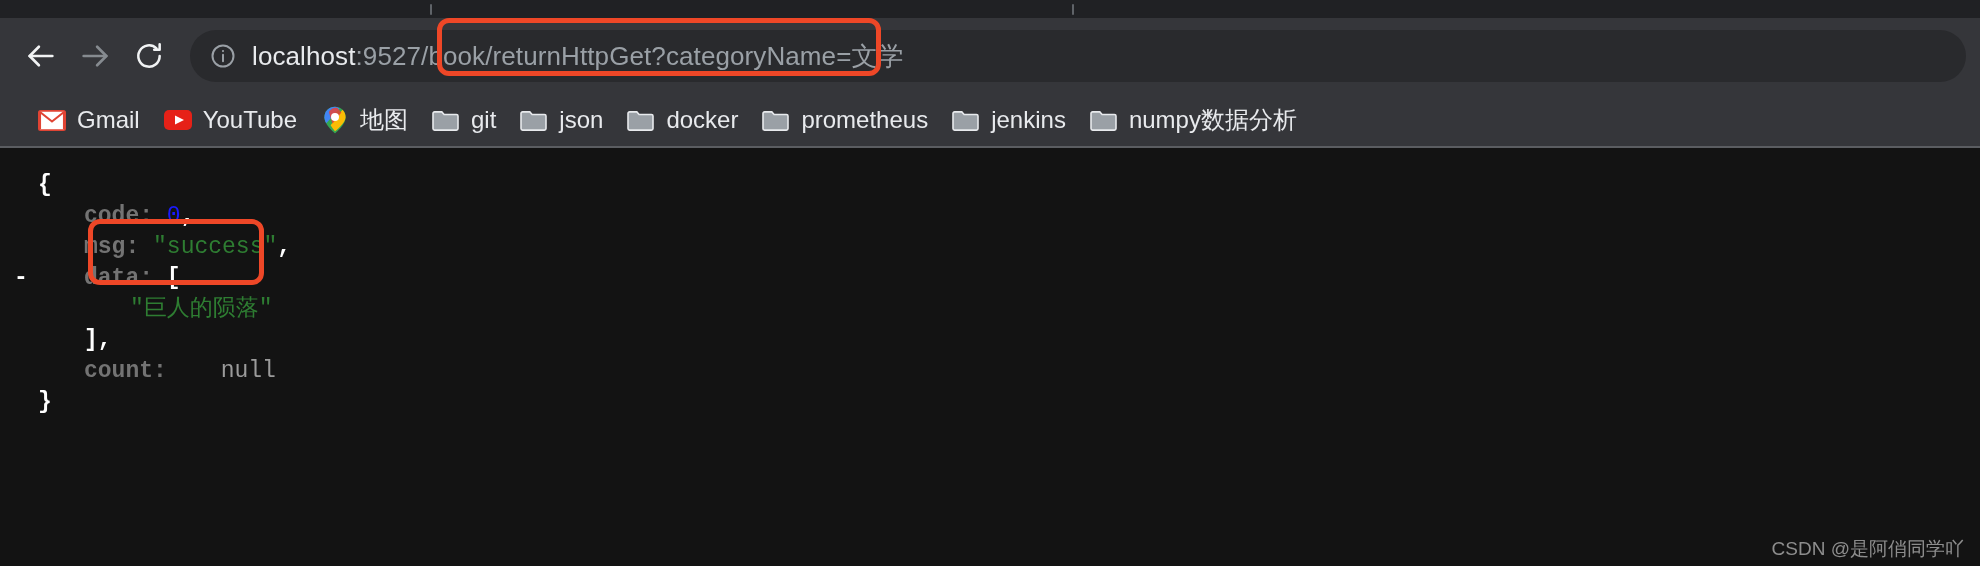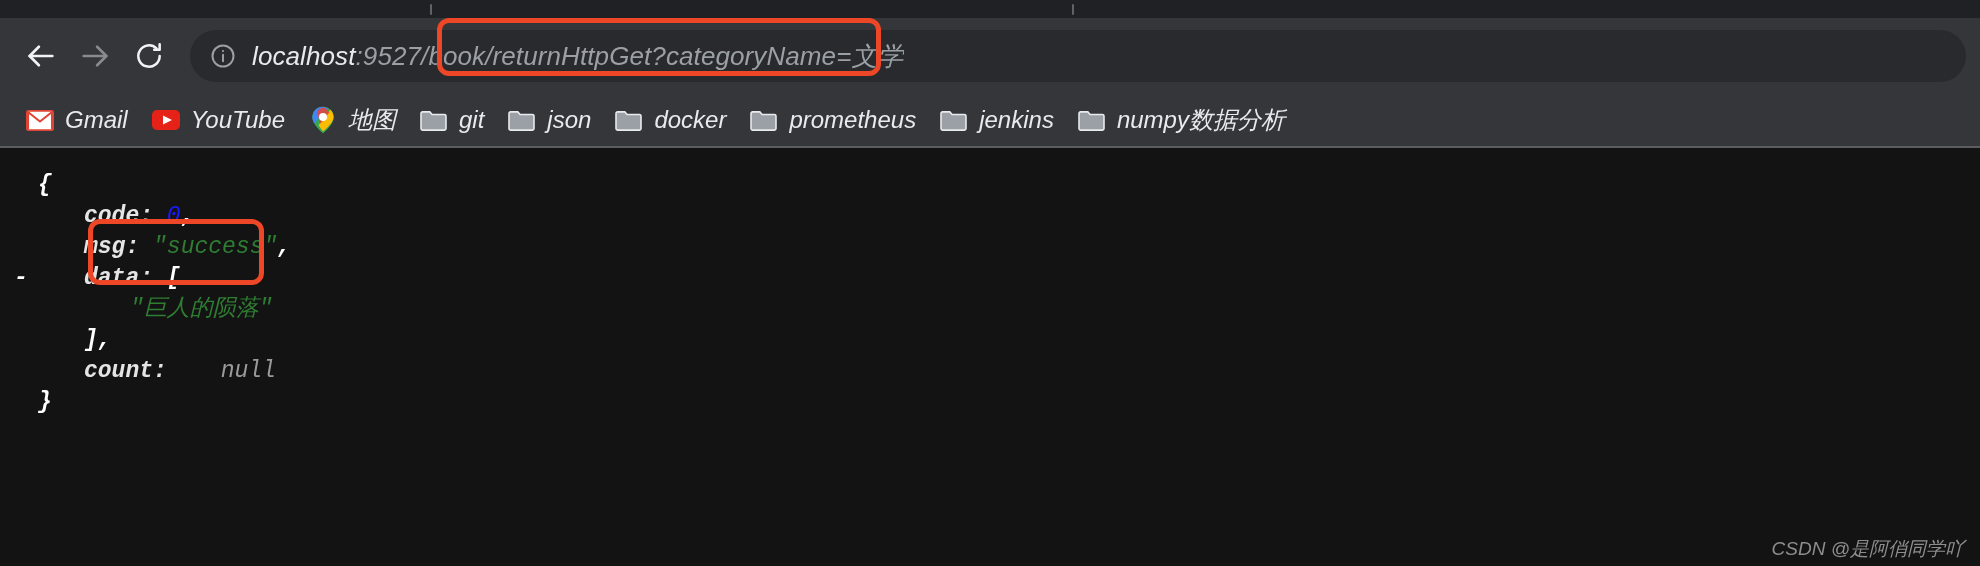--- a/index.html
+++ b/index.html
@@ -10,21 +10,20 @@
     overflow: hidden;
     background: #131313;
     font-family: "Liberation Sans", sans-serif;
   }
 
   #app {
     position: relative;
     width: 1980px;
     height: 566px;
     background: #131313;
-    font-style: italic;
   }
 
   
   .tab-strip {
     position: relative;
     height: 18px;
     background: #202124;
     display: flex;
     align-items: flex-end;
   }
@@ -98,21 +97,21 @@
   }
   .url-text .host-strong { color: #e8eaed; }
 
   
   .bookmarks {
     position: relative;
     height: 54px;
     background: #35363a;
     display: flex;
     align-items: center;
-    padding: 0 14px;
+    padding: 0 26px;
     border-bottom: 2px solid #5b5d61;
     overflow: hidden;
   }
   .bm {
     display: flex;
     align-items: center;
     height: 40px;
     padding: 0 12px;
     border-radius: 6px;
     flex: 0 0 auto;
@@ -139,21 +138,21 @@
     position: relative;
     height: 414px;
     background: #131313;
     padding: 22px 0 0 14px;
     font-family: "Liberation Mono", "DejaVu Sans Mono", monospace;
     font-size: 23px;
     line-height: 31px;
     color: #ffffff;
   }
   .jrow { white-space: pre; height: 31px; }
-  .jkey { font-weight: bold; color: #e5e5e5; }
+  .jkey { font-weight: bold; color: #737373; }
   .jpunct { color: #ffffff; font-weight: bold; }
   .jnum { color: #1a1aff; }
   .jstr { color: #2e7d32; }
   .jnull { color: #9b9b9b; margin-left: 40px; }
   .fold {
     display: inline-block;
     width: 24px;
     color: #ffffff;
     font-weight: bold;
   }

